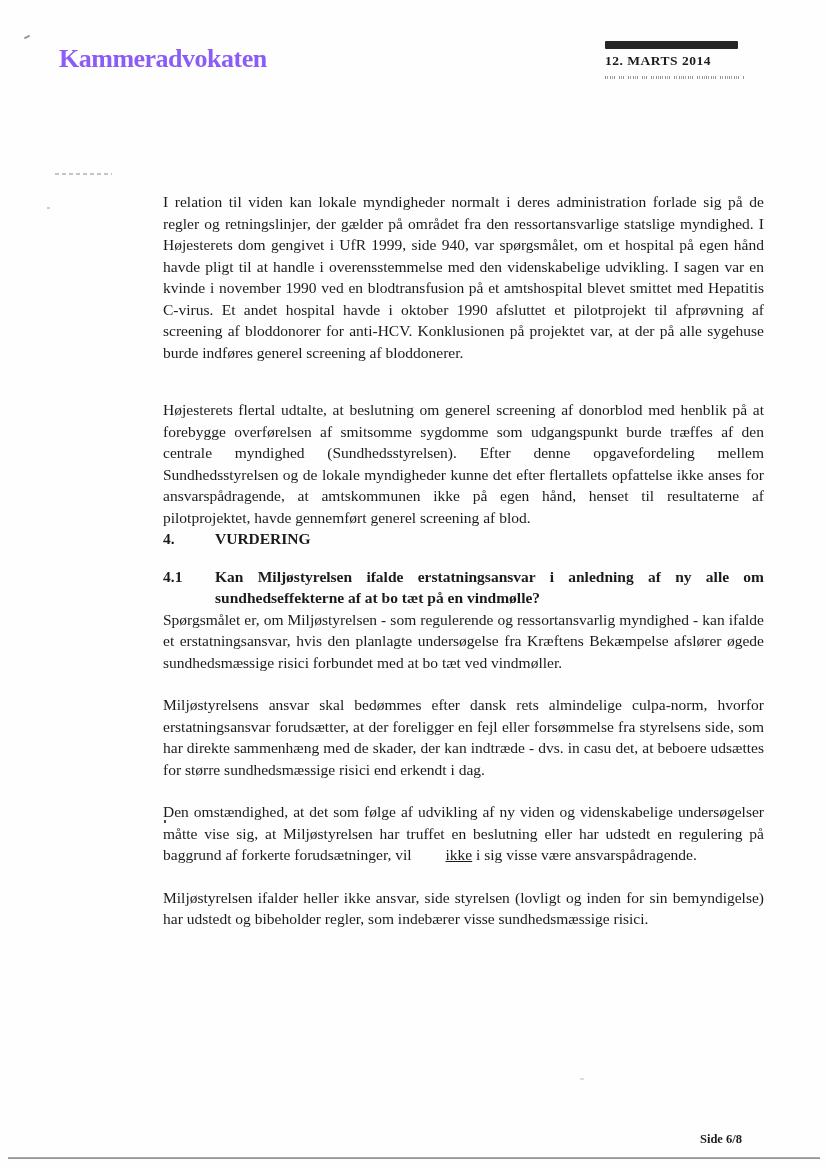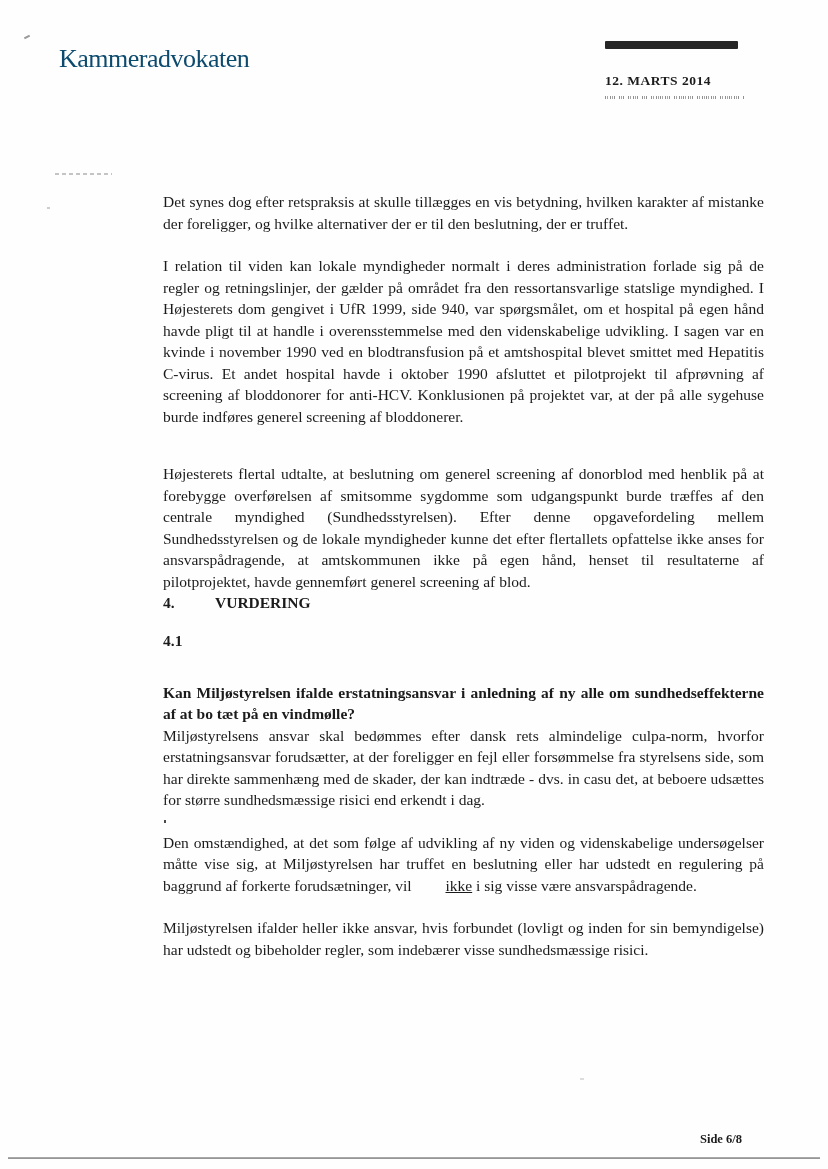--- a/index.html
+++ b/index.html
@@ -17,39 +17,39 @@
     color: #1b1b1b;
   }
 
   
   .logo {
     position: absolute;
     left: 59px;
     top: 44px;
     font-family: "Liberation Serif", serif;
     font-size: 26px;
-    font-weight: 400;
+    font-weight: 700;
     letter-spacing: -0.5px;
-    color: #0c4a6e;
+    color: #8b5cf6;
     white-space: nowrap;
   }
   .header-right {
     position: absolute;
     left: 605px;
     top: 41px;
     width: 140px;
   }
   .header-bar {
     width: 133px;
     height: 8px;
     background: #262626;
     border-radius: 1px;
   }
   .header-date {
-    margin-top: 24px;
+    margin-top: 4px;
     font-family: "Liberation Serif", serif;
     font-size: 13.5px;
     font-weight: 700;
     letter-spacing: 0.5px;
     color: #1c1c1c;
     white-space: nowrap;
   }
   .header-microtext {
     margin-top: 7px;
     width: 140px;
@@ -138,21 +138,20 @@
     margin: 0 0 16px 0;
   }
   .h-section .h-num {
     flex: 0 0 52px;
   }
   .h-sub {
     display: flex;
     font-weight: 700;
     font-size: 15.5px;
     margin: 0 0 0 0;
-    flex-direction: column;
   }
   .h-sub .h-num {
     flex: 0 0 52px;
   }
   .h-sub .h-text {
     flex: 1;
     text-align: justify;
   }
 
   
@@ -186,35 +185,35 @@
   <div class="artifact-dot-c"></div>
 
   <div class="logo">Kammeradvokaten</div>
   <div class="header-right">
     <div class="header-bar"></div>
     <div class="header-date">12. MARTS 2014</div>
     <div class="header-microtext"></div>
   </div>
 
   <div class="doc-body">
-    <p>Det synes dog efter retspraksis at skulle tillægges en vis betydning, hvilken karakter af mistanke der foreligger, og hvilke alternativer der er til den beslutning, der er truffet.</p>
     <p class="gap-lg">I relation til viden kan lokale myndigheder normalt i deres administration forlade sig på de regler og retningslinjer, der gælder på området fra den ressortansvarlige statslige myndighed. I Højesterets dom gengivet i UfR 1999, side 940, var spørgsmålet, om et hospital på egen hånd havde pligt til at handle i overensstemmelse med den videnskabelige udvikling. I sagen var en kvinde i november 1990 ved en blodtransfusion på et amtshospital blevet smittet med Hepatitis C-virus. Et andet hospital havde i oktober 1990 afsluttet et pilotprojekt til afprøvning af screening af bloddonorer for anti-HCV. Konklusionen på projektet var, at der på alle sygehuse burde indføres generel screening af bloddonerer.</p>
     <p class="gap-sm">Højesterets flertal udtalte, at beslutning om generel screening af donorblod med henblik på at forebygge overførelsen af smitsomme sygdomme som udgangspunkt burde træffes af den centrale myndighed (Sundhedsstyrelsen). Efter denne opgavefordeling mellem Sundhedsstyrelsen og de lokale myndigheder kunne det efter flertallets opfattelse ikke anses for ansvarspådragende, at amtskommunen ikke på egen hånd, henset til resultaterne af pilotprojektet, havde gennemført generel screening af blod.</p>
 
     <div class="h-section">
       <span class="h-num">4.</span>
       <span class="h-text">VURDERING</span>
     </div>
 
     <div class="h-sub">
       <span class="h-num">4.1</span>
       <span class="h-text">Kan Miljøstyrelsen ifalde erstatningsansvar i anledning af ny alle om sundhedseffekterne af at bo tæt på en vindmølle?</span>
     </div>
 
+    <p>Spørgsmålet er, om Miljøstyrelsen - som regulerende og ressortansvarlig myndighed - kan ifalde et erstatningsansvar, hvis den planlagte undersøgelse fra Kræftens Bekæmpelse afslører øgede sundhedsmæssige risici forbundet med at bo tæt ved vindmøller.</p>
     <p>Miljøstyrelsens ansvar skal bedømmes efter dansk rets almindelige culpa-norm, hvorfor erstatningsansvar forudsætter, at der foreligger en fejl eller forsømmelse fra styrelsens side, som har direkte sammenhæng med de skader, der kan indtræde - dvs. in casu det, at beboere udsættes for større sundhedsmæssige risici end erkendt i dag.</p>
     <p><span>Den omstændighed, at det som følge af udvikling af ny viden og videnskabelige undersøgelser måtte vise sig, at Miljøstyrelsen har truffet en beslutning eller har udstedt en regulering på baggrund af forkerte forudsætninger, vil </span><span class="u">ikke</span><span> i sig visse være ansvarspådragende.</span></p>
-    <p>Miljøstyrelsen ifalder heller ikke ansvar, hvis forbundet (lovligt og inden for sin bemyndigelse) har udstedt og bibeholder regler, som indebærer visse sundhedsmæssige risici.</p>
+    <p>Miljøstyrelsen ifalder heller ikke ansvar, side styrelsen (lovligt og inden for sin bemyndigelse) har udstedt og bibeholder regler, som indebærer visse sundhedsmæssige risici.</p>
   </div>
 
   <div class="footer-page">Side 6/8</div>
   <div class="footer-rule"></div>
 
 </div>
 
 </body></html>

